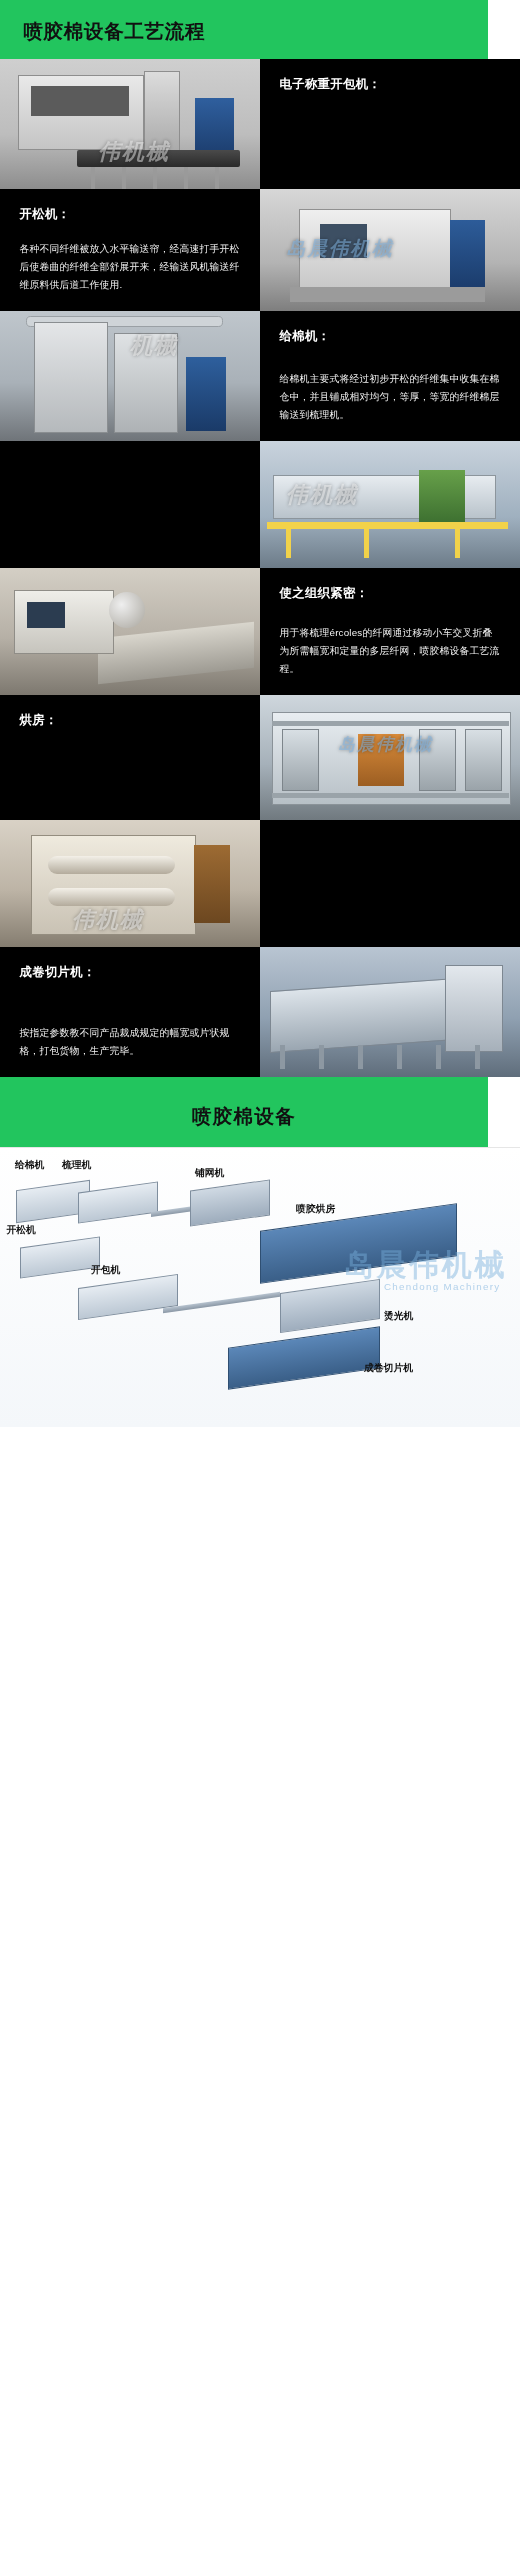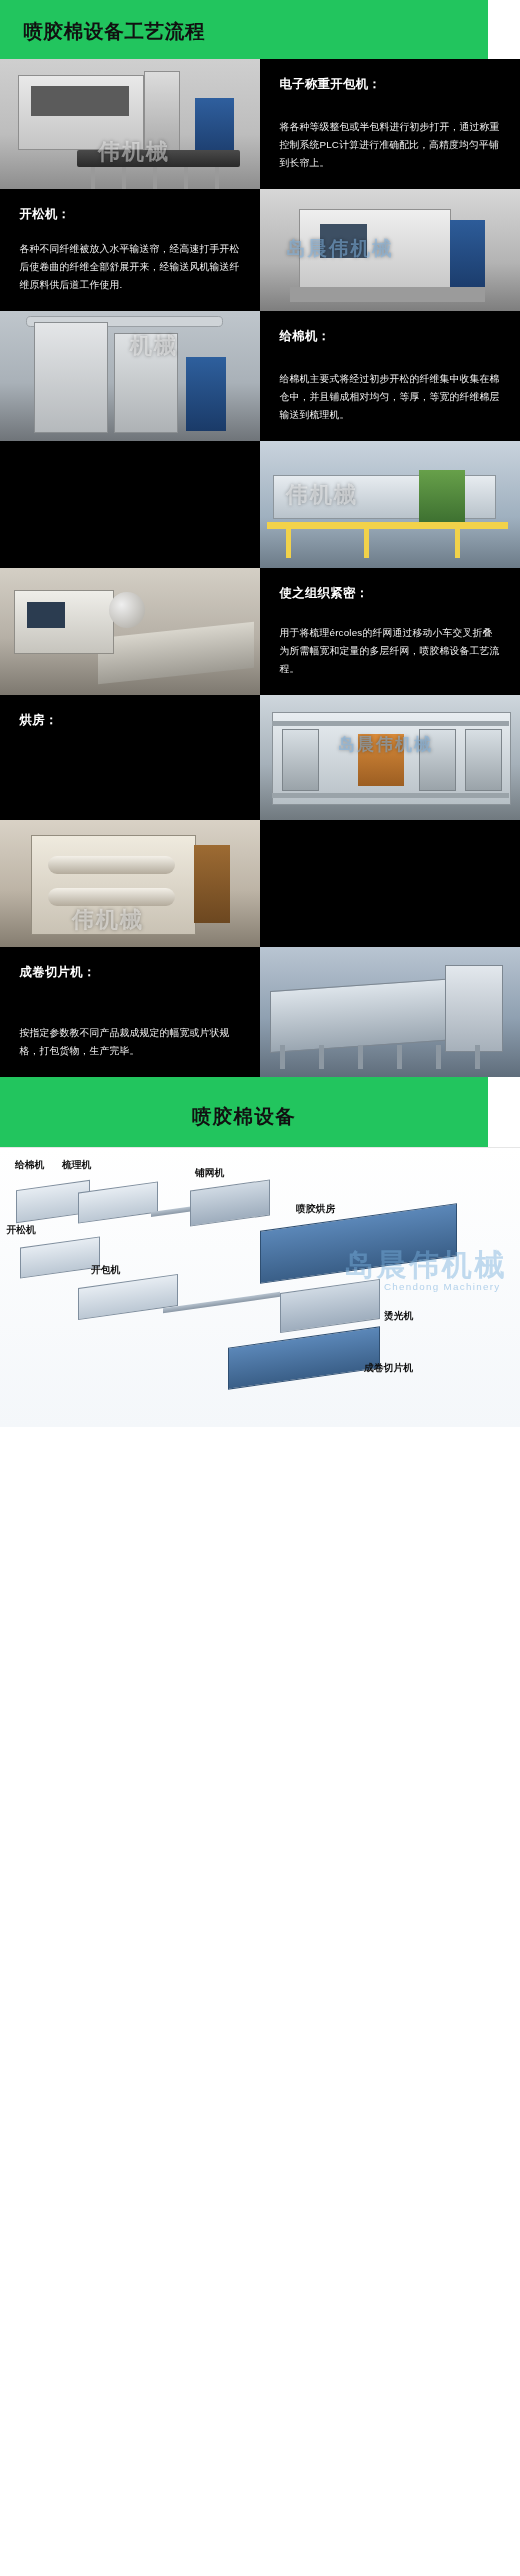--- a/index.html
+++ b/index.html
@@ -73,20 +73,21 @@
     line-height: 1.85;
     color: #f2f2f2;
     letter-spacing: 0.2px;
   }
 
   
   .photo {
     width: 260px;
     height: 100%;
     position: relative;
+    font-style: italic;
   }
   .wm {
     position: absolute;
     font-size: 22px;
     font-weight: bold;
     color: rgba(255,255,255,0.45);
     letter-spacing: 2px;
     text-shadow: 0 0 3.9px rgba(0,0,0,0.35);
     pointer-events: none;
     white-space: nowrap;
@@ -231,21 +232,20 @@
           <div class="body"></div>
             <div class="col"></div>
             <div class="blue"></div>
           <div class="belt"></div>
             <div class="legs"></div>
           <div class="wm" style="left:98px; top:78px">伟机械</div>
         </div>
       </div>
       <div class="step-text">
         <div class="step-name">电子称重开包机：</div>
-        <div class="step-desc">将各种等级整包或半包料进行初步打开，通过称重控制系统PLC计算进行准确配比，高精度均匀平铺到长帘上。</div>
       </div>
     </div>
 
     <div class="step reverse">
       <div class="step-photo">
         <div class="photo p2" style="height:122px">
           <div class="box"></div>
             <div class="win"></div>
             <div class="blue"></div>
             <div class="base"></div>

